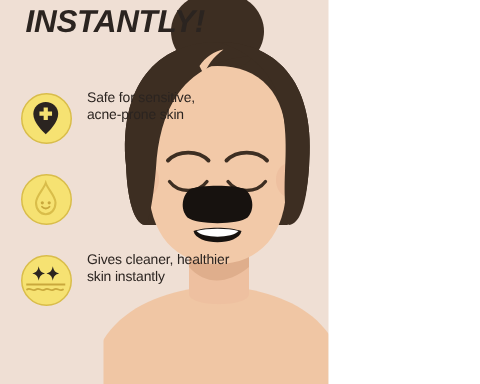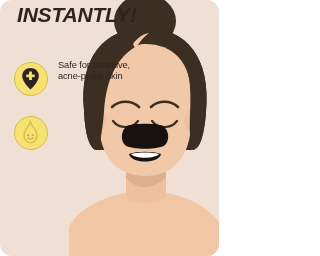--- a/index.html
+++ b/index.html
@@ -11,21 +11,20 @@
     height: 256px;
     overflow: hidden;
     font-family: "Liberation Sans", sans-serif;
   }
   #poster {
     position: relative;
     width: 219px;
     height: 256px;
     background: #efdfd4;
     overflow: hidden;
-    border-radius: 12px;
   }
 
   
   #title {
     position: absolute;
     left: 17px;
     top: 3px;
     font-size: 21px;
     font-weight: bold;
     font-style: italic;
@@ -143,15 +142,26 @@
       <div class="badge">
         <svg width="31" height="31" viewBox="0 0 31 31" xmlns="http://www.w3.org/2000/svg">
           <path d="M15.5 5 C 14 9.5 9 13.5 9 18.2 C 9 22.6 11.9 25.8 15.5 25.8 C 19.1 25.8 22 22.6 22 18.2 C 22 13.5 17 9.5 15.5 5 Z" fill="#f6e272" stroke="#d9bd4a" stroke-width="1.4"></path>
           <circle cx="13.2" cy="18.2" r="1.05" fill="#c9a83c"></circle>
           <circle cx="17.8" cy="18.2" r="1.05" fill="#c9a83c"></circle>
           <path d="M13 20.8 C 14.3 22.4 16.7 22.4 18 20.8" stroke="#c9a83c" stroke-width="1.2" fill="none" stroke-linecap="round"></path>
         </svg>
       </div>
     </div>
 
+    <div class="benefit">
+      <div class="badge">
+        <svg width="31" height="31" viewBox="0 0 31 31" xmlns="http://www.w3.org/2000/svg">
+          <path d="M10.8 6.5 C 11.4 9.6 12.5 10.7 15 11.3 C 12.5 11.9 11.4 13 10.8 16.1 C 10.2 13 9.1 11.9 6.6 11.3 C 9.1 10.7 10.2 9.6 10.8 6.5 Z" fill="#2b2420"></path>
+          <path d="M20.2 6.5 C 20.8 9.6 21.9 10.7 24.4 11.3 C 21.9 11.9 20.8 13 20.2 16.1 C 19.6 13 18.5 11.9 16 11.3 C 18.5 10.7 19.6 9.6 20.2 6.5 Z" fill="#2b2420"></path>
+          <path d="M2.5 18.6 L28.5 18.6" stroke="#c9a83c" stroke-width="1.3" fill="none"></path>
+          <path d="M3 22 C 5 20.4 7 23.6 9 22 C 11 20.4 13 23.6 15 22 C 17 20.4 19 23.6 21 22 C 23 20.4 25 23.6 27 22" stroke="#c9a83c" stroke-width="1.2" fill="none" stroke-linecap="round"></path>
+        </svg>
+      </div>
+      <div class="benefit-text">Gives cleaner, healthier skin instantly</div>
+    </div>
 
   </div>
 </div>
 
 </body></html>

